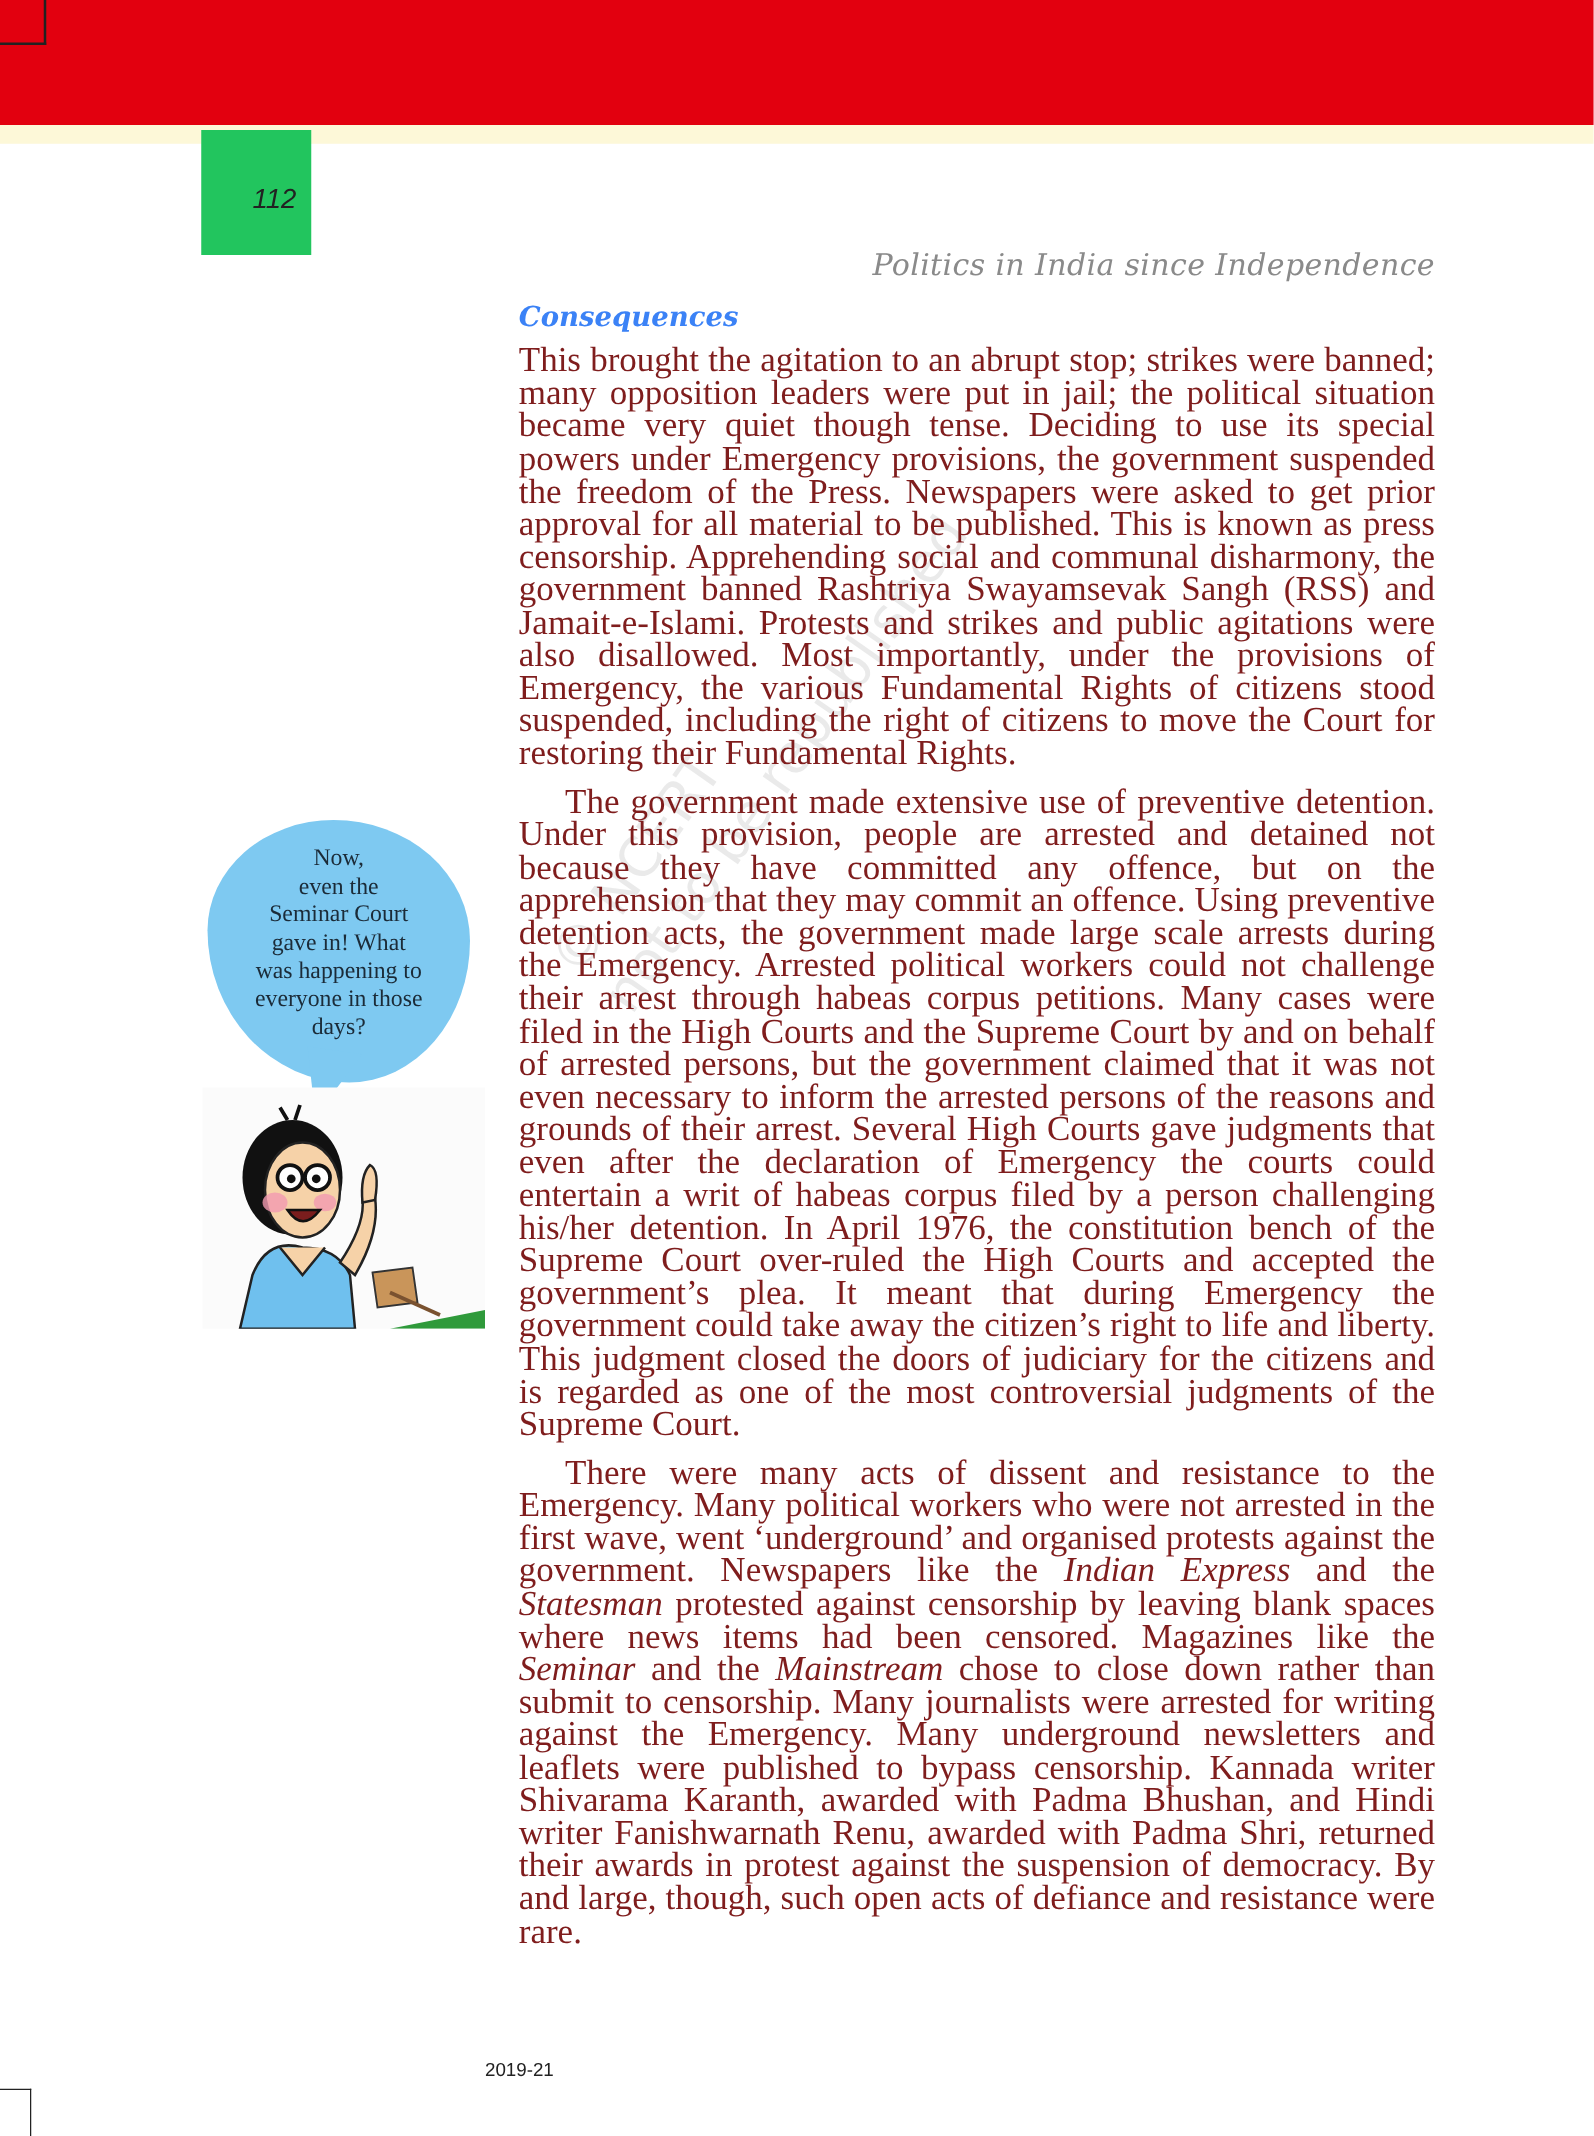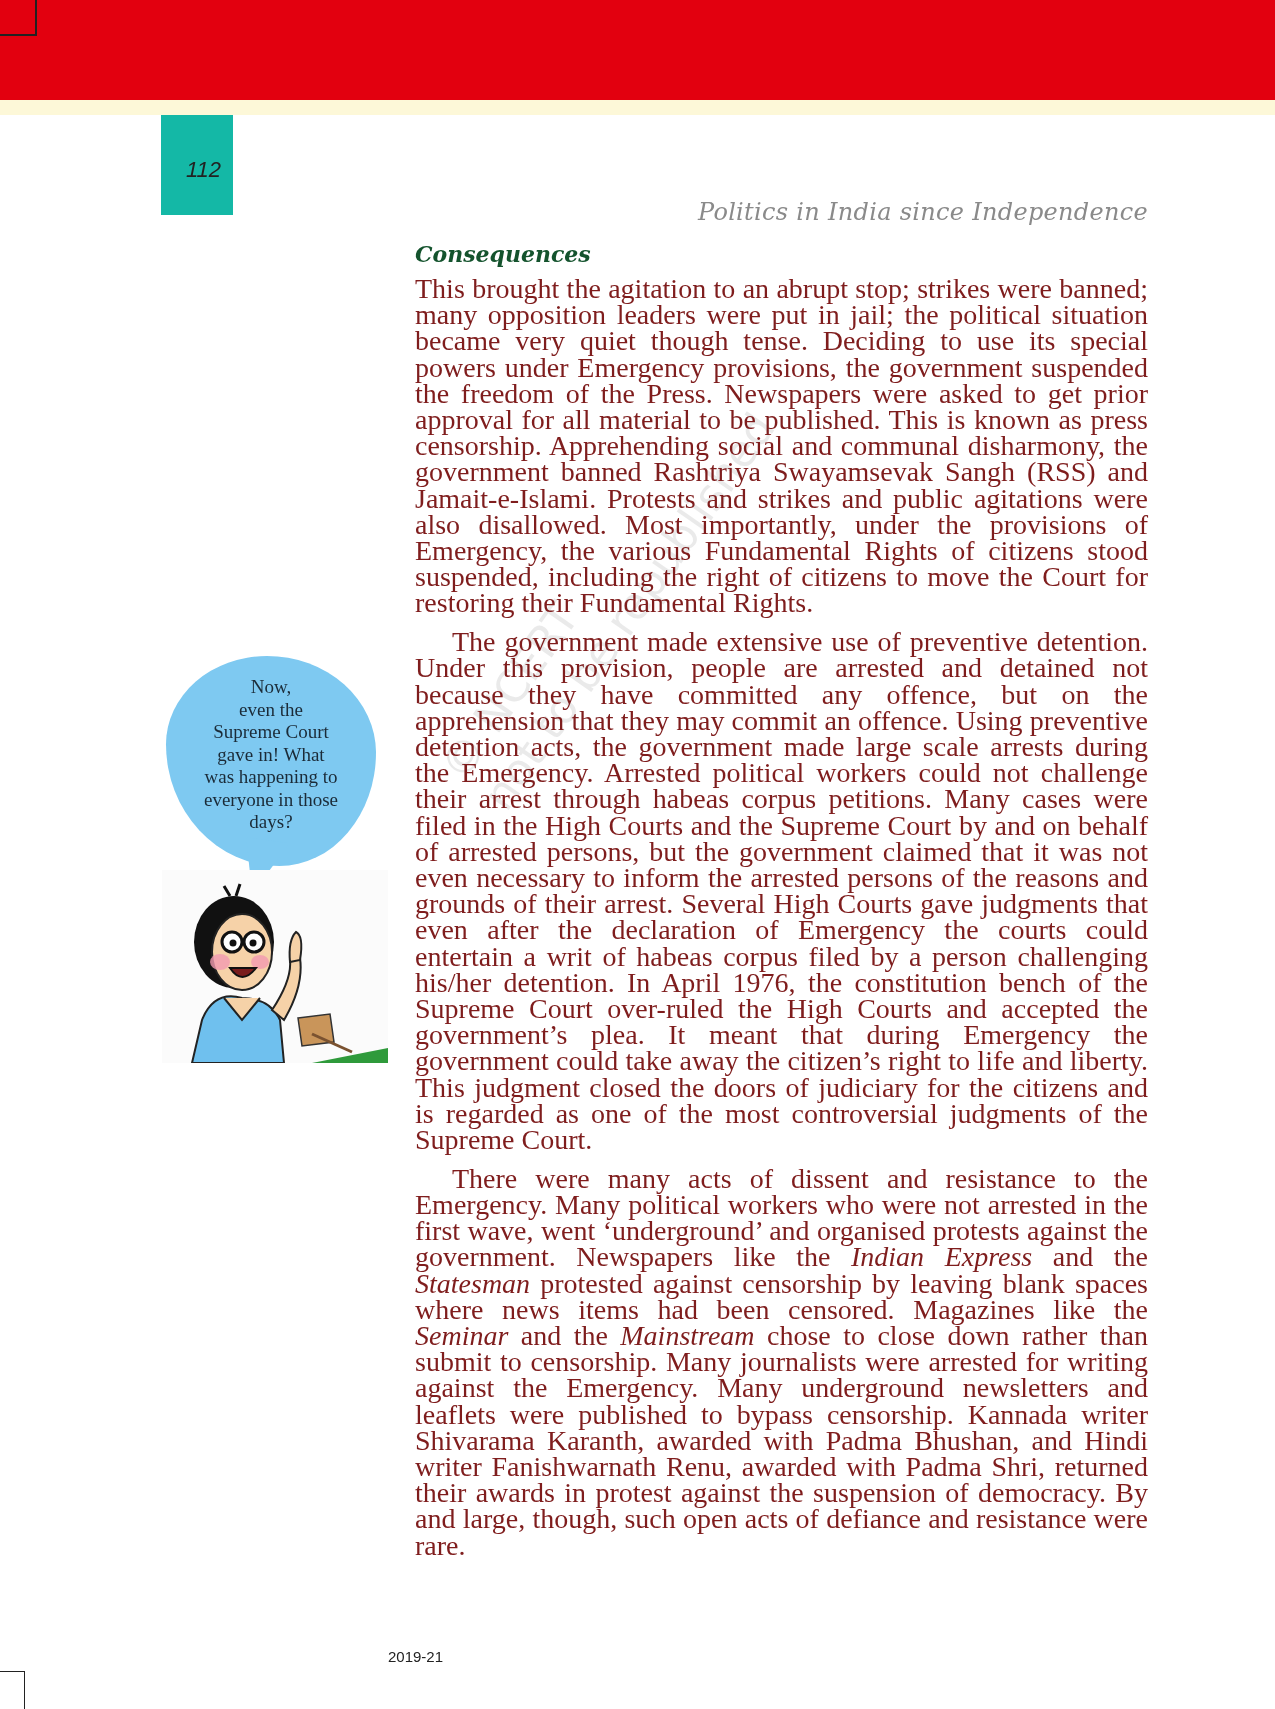--- a/index.html
+++ b/index.html
@@ -2,25 +2,25 @@
 <html><head>
 <meta charset="utf-8">
 <style>
   html, body { margin:0; padding:0; }
   body { width:1275px; height:1709px; position:relative; background:#ffffff; overflow:hidden;
          font-family:"DejaVu Serif", "Liberation Serif", serif; color:#231f20; }
   .red-band { position:absolute; left:0; top:0; width:1275px; height:100px; background:#e2000f; }
   .cream-strip { position:absolute; left:0; top:100px; width:1275px; height:15px; background:#fdf8d8; }
   .crop-top { position:absolute; left:0; top:0; width:37px; height:36px; border-right:2px solid #222; border-bottom:2px solid #222; box-sizing:border-box; }
   .crop-bottom { position:absolute; left:0; top:1671px; width:25px; height:40px; border-right:1.5px solid #222; border-top:1.5px solid #222; box-sizing:border-box; }
-  .page-num-box { position:absolute; left:161px; top:115px; width:72px; height:100px; background:#14b8a6; }
+  .page-num-box { position:absolute; left:161px; top:104px; width:88px; height:100px; background:#22c55e; }
   .page-num { position:absolute; right:12px; top:42px; font-family:"Liberation Sans", sans-serif; font-style:italic; font-size:22px; color:#222; }
   .running-title { position:absolute; right:127px; top:151px; font-family:"DejaVu Serif", serif; font-style:italic; font-size:24px; color:#8a8a8a; letter-spacing:0.3px;margin-top:47px; }
   .content { position:absolute; left:415px; top:240px; width:733px; }
-  .section-heading { font-family:"DejaVu Serif", serif; font-weight:bold; font-style:italic; font-size:22px; color:#14532d; margin:0 0 8px 0; line-height:28px; }
+  .section-heading { font-family:"DejaVu Serif", serif; font-weight:bold; font-style:italic; font-size:22px; color:#3b82f6; margin:0 0 8px 0; line-height:28px; }
   .para { font-family:"Liberation Serif", "DejaVu Serif", serif; font-size:28px; line-height:26.2px; text-align:justify; margin:0 0 12.5px 0; color:#7f1d1d; }
   .para.indent { text-indent:37px;font-family:Liberation Serif, serif; }
   .para em { font-style:italic; }
   .watermark { position:absolute; left:430px; top:760px; transform:rotate(-55deg); transform-origin:left top;
                font-family:"DejaVu Sans", sans-serif; font-size:44px; color:rgba(160,160,160,0.22); white-space:nowrap; pointer-events:none; line-height:52px; }
   .bubble { position:absolute; left:166px; top:656px; width:210px; height:210px; background:#7ec9f1;
             border-radius:48% 52% 46% 54% / 42% 46% 54% 58%; }
   .bubble-tail { position:absolute; left:242px; top:840px; width:0; height:0; border-left:14px solid transparent; border-right:30px solid transparent; border-top:55px solid #7ec9f1; transform:rotate(8deg); }
   .bubble-text { position:absolute; left:176px; top:676px; width:190px; text-align:center;
                  font-family:"Liberation Serif", "DejaVu Serif", serif; font-size:19px; line-height:22.5px; color:#1b2b38; white-space:pre-line; }
@@ -49,21 +49,21 @@
   <h2 class="section-heading">Consequences</h2>
   <p class="para">This brought the agitation to an abrupt stop; strikes were banned; many opposition leaders were put in jail; the political situation became very quiet though tense. Deciding to use its special powers under Emergency provisions, the government suspended the freedom of the Press. Newspapers were asked to get prior approval for all material to be published. This is known as press censorship. Apprehending social and communal disharmony, the government banned Rashtriya Swayamsevak Sangh (RSS) and Jamait-e-Islami. Protests and strikes and public agitations were also disallowed.  Most importantly, under the provisions of Emergency, the various Fundamental Rights of citizens stood suspended, including the right of citizens to move the Court for restoring their Fundamental Rights.</p>
   <p class="para indent">The government made extensive use of preventive detention. Under this provision, people are arrested and detained not because they have committed any offence, but on the apprehension that they may commit an offence. Using preventive detention acts, the government made large scale arrests during the Emergency.  Arrested political workers could not challenge their arrest through habeas corpus petitions. Many cases were filed in the High Courts and the Supreme Court by and on behalf of arrested persons, but the government claimed that it was not even necessary to inform the arrested persons of the reasons and grounds of their arrest. Several High Courts gave judgments that even after the declaration of Emergency the courts could entertain a writ of habeas corpus filed by a person challenging his/her detention. In April 1976, the constitution bench of the Supreme Court over-ruled the High Courts and accepted the government’s plea. It meant that during Emergency the government could take away the citizen’s right to life and liberty. This judgment closed the doors of judiciary for the citizens and is regarded as one of the most controversial judgments of the Supreme Court.</p>
   <p class="para indent"><span>There were many acts of dissent and resistance to the Emergency. Many political workers who were not arrested in the first wave, went ‘underground’ and organised protests against the government. Newspapers like the </span><em>Indian Express</em><span> and the </span><em>Statesman</em><span> protested against censorship by leaving blank spaces where news items had been censored. Magazines like the </span><em>Seminar</em><span> and the </span><em>Mainstream</em><span> chose to close down rather than submit to censorship. Many journalists were arrested for writing against the Emergency. Many underground newsletters and leaflets were published to bypass censorship. Kannada writer Shivarama Karanth, awarded with Padma Bhushan, and Hindi writer Fanishwarnath Renu, awarded with Padma Shri, returned their awards in protest against the suspension of democracy. By and large, though, such open acts of defiance and resistance were rare.</span></p>
 </div>
 
 <div class="bubble"></div>
 <div class="bubble-tail"></div>
 <div class="bubble-text">Now,
 even the
-Supreme Court
+Seminar Court
 gave in! What
 was happening to
 everyone in those
 days?</div>
 
 <div class="cartoon">
   <svg width="226" height="193" viewBox="0 0 226 193">
 
     <ellipse cx="72" cy="72" rx="40" ry="46" fill="#111"></ellipse>
     <path d="M68 26 l-6 -10 M74 26 l4 -12" stroke="#111" stroke-width="3"></path>

